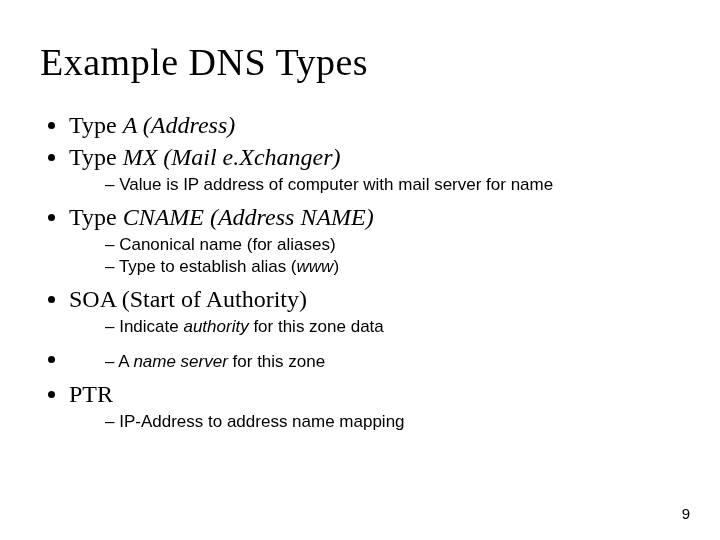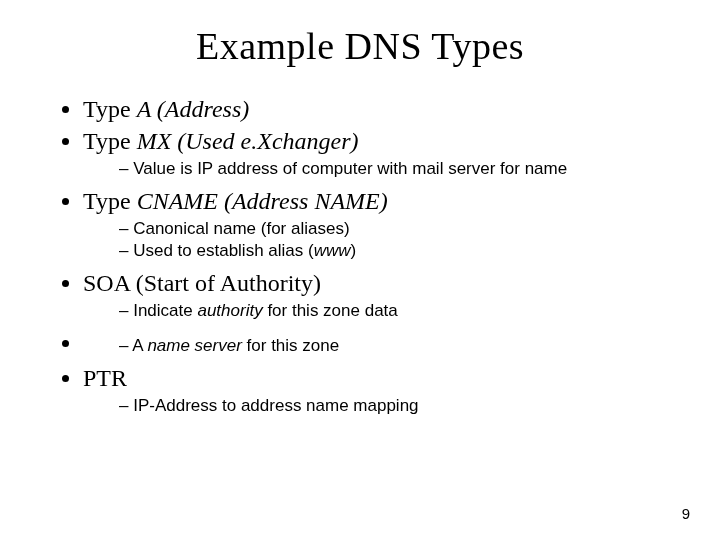--- a/index.html
+++ b/index.html
@@ -14,27 +14,26 @@
   .slide {
     position: relative;
     width: 720px;
     height: 540px;
     box-sizing: border-box;
     padding: 24px 40px 20px 40px;
   }
   h1.title {
     font-size: 38px;
     font-weight: 400;
-    text-align: center;
-    margin: 0 0 26px 0;
+    margin: 16px 0 26px 0;
     letter-spacing: 0.5px;
   }
   ul.level1 {
     list-style: disc;
-    margin: 17px;
+    margin: 3px;
     padding-left: 26px;
   }
   ul.level1 > li {
     font-size: 24px;
     margin: 0 0 2px 0;
     line-height: 1.25;
   }
   ul.level2 {
     list-style: none;
     margin: 2px 0 6px 0;
@@ -65,31 +64,31 @@
 
   <h1 class="title">Example DNS Types</h1>
 
   <ul class="level1">
 
     <li>
       <span>Type </span><span class="italic">A (Address)</span><span></span>
     </li>
 
     <li>
-      <span>Type </span><span class="italic">MX (Used e.Xchanger)</span><span></span>
+      <span>Type </span><span class="italic">MX (Mail e.Xchanger)</span><span></span>
       <ul class="level2">
         <li><span>Value is IP address of computer with mail server for name</span><span class="italic"></span><span></span></li>
       </ul>
     </li>
 
     <li>
       <span>Type </span><span class="italic">CNAME (Address NAME)</span><span></span>
       <ul class="level2">
         <li><span>Canonical name (for aliases)</span><span class="italic"></span><span></span></li>
-        <li><span>Used to establish alias (</span><span class="italic">www</span><span>)</span></li>
+        <li><span>Type to establish alias (</span><span class="italic">www</span><span>)</span></li>
       </ul>
     </li>
 
     <li>
       <span>SOA (Start of Authority)</span><span class="italic"></span><span></span>
       <ul class="level2">
         <li><span>Indicate </span><span class="italic">authority</span><span> for this zone data</span></li>
       </ul>
     </li>
 

